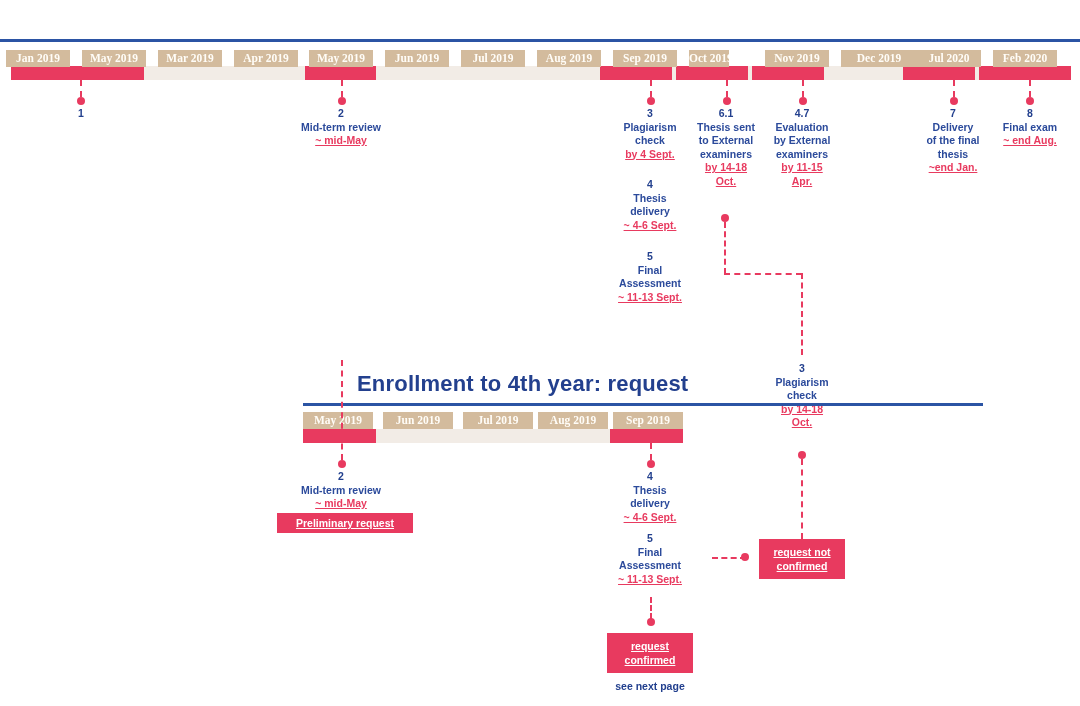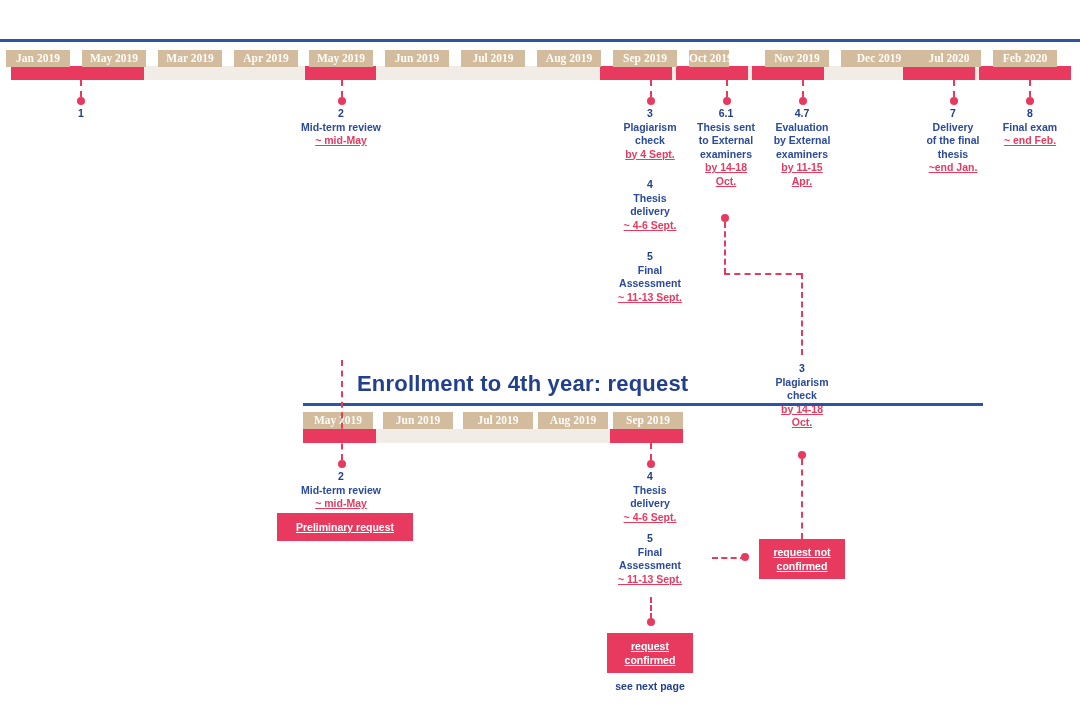--- a/index.html
+++ b/index.html
@@ -196,21 +196,21 @@
 
   <div class="node" style="left:913px;top:107px;width:80px;">
     <span class="num">7</span>
     <span class="lbl">Delivery<br>of the final<br>thesis</span>
     <span class="date">~end Jan.</span>
   </div>
 
   <div class="node" style="left:988px;top:107px;width:84px;">
     <span class="num">8</span>
     <span class="lbl">Final exam</span>
-    <span class="date">~ end Feb.</span>
+    <span class="date">~ end Aug.</span>
   </div>
 
   <div class="dot" style="left:721px;top:214px;"></div>
   <div class="conn-v" style="left:724px;top:222px;height:52px;"></div>
   <div class="conn-h" style="left:724px;top:273px;width:78px;"></div>
   <div class="conn-v" style="left:801px;top:273px;height:82px;"></div>
 
   <div class="node" style="left:764px;top:362px;width:76px;">
     <span class="num">3</span>
     <span class="lbl">Plagiarism<br>check</span>
@@ -254,21 +254,21 @@
     <span class="lbl">Thesis<br>delivery</span>
     <span class="date">~ 4-6 Sept.</span>
   </div>
 
   <div class="node" style="left:604px;top:532px;width:92px;">
     <span class="num">5</span>
     <span class="lbl">Final<br>Assessment</span>
     <span class="date">~ 11-13 Sept.</span>
   </div>
 
-  <div class="rbox" style="left:277px;top:513px;width:136px;height:28px;">
+  <div class="rbox" style="left:277px;top:513px;width:136px;height:20px;">
     <span>Preliminary request</span>
   </div>
 
   <div class="conn-h" style="left:712px;top:557px;width:34px;"></div>
   <div class="dot" style="left:741px;top:553px;"></div>
   <div class="rbox" style="left:759px;top:539px;width:86px;height:40px;flex-direction:column;">
     <span>request not</span>
     <span>confirmed</span>
   </div>
 

